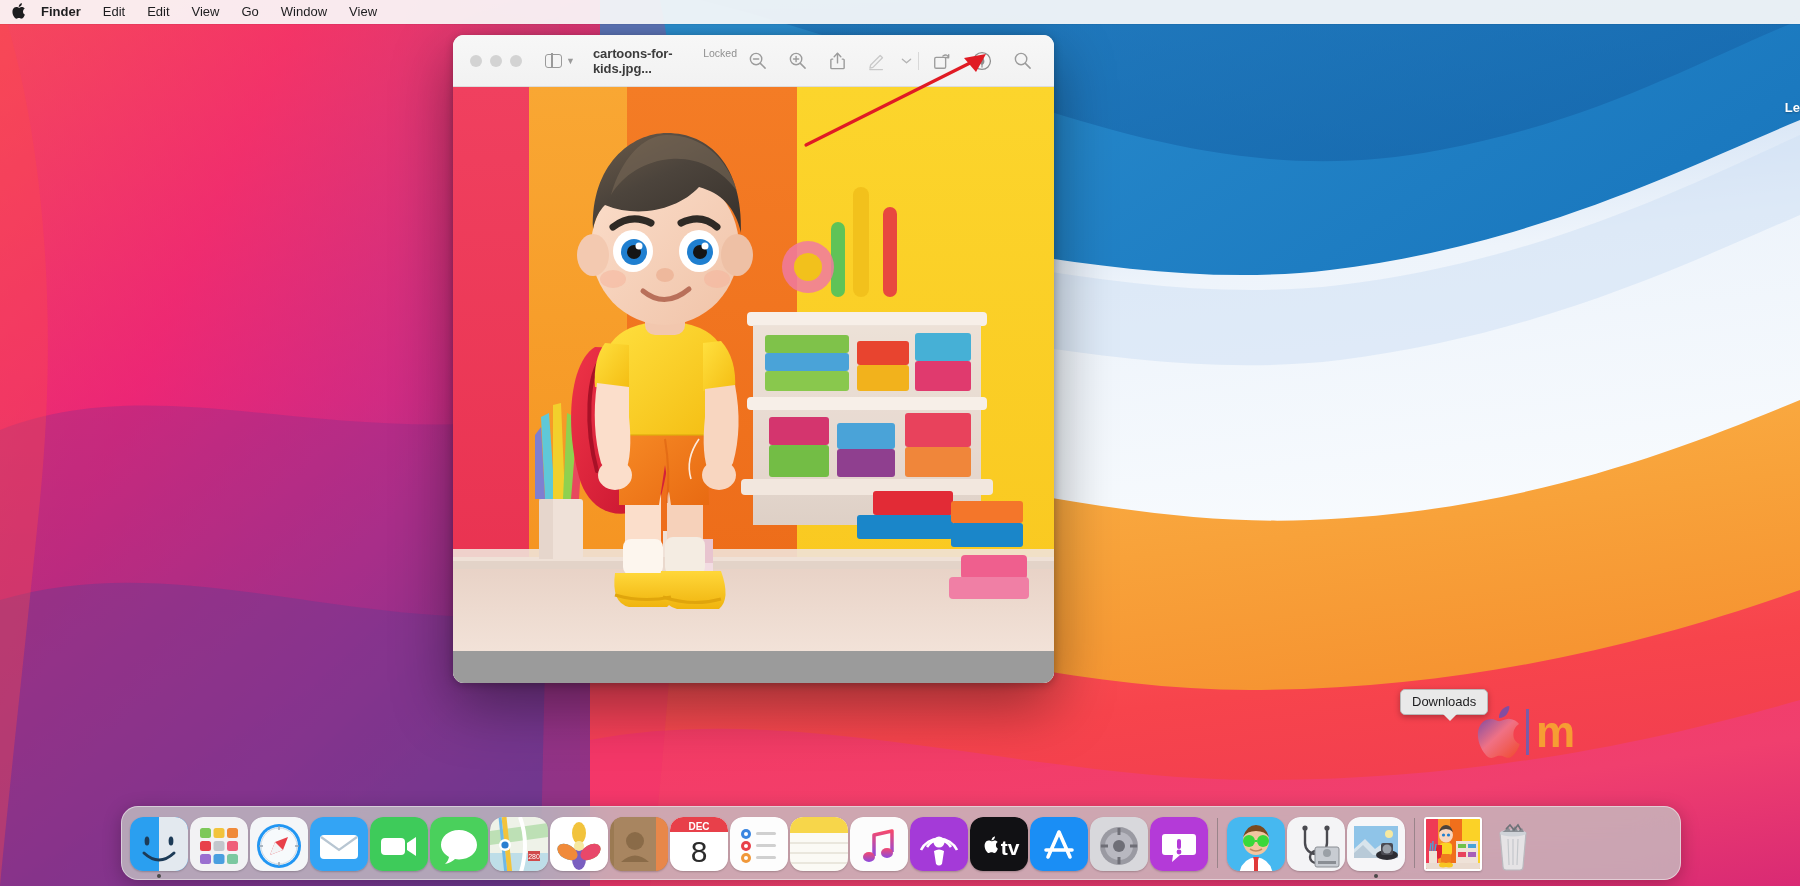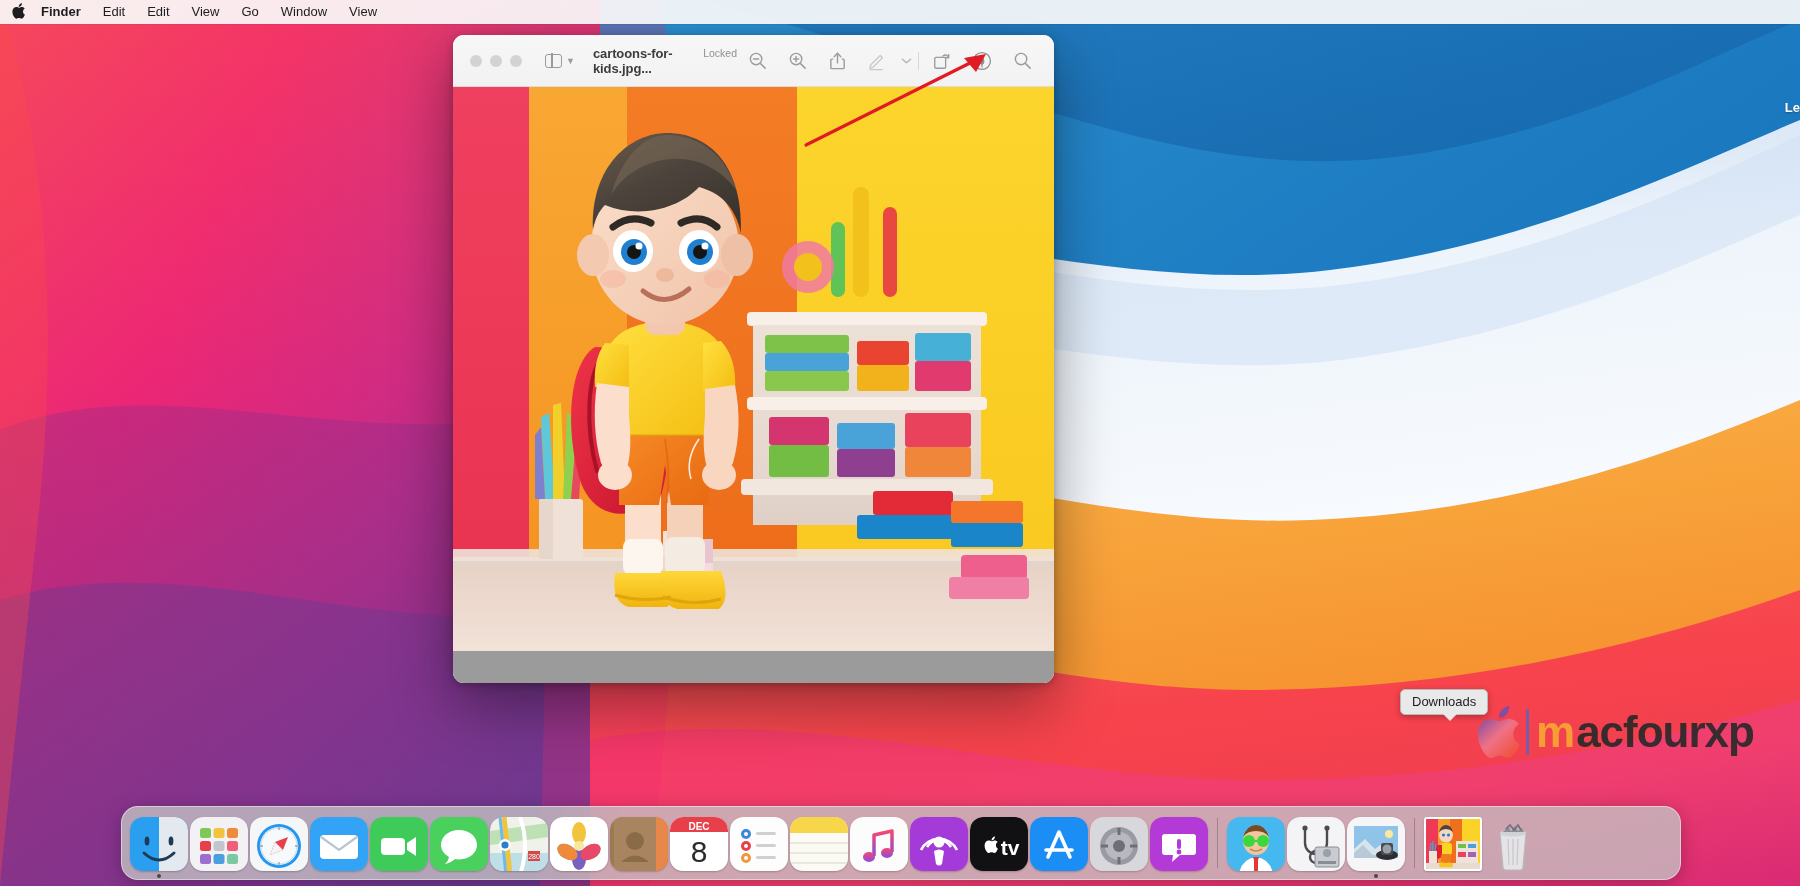--- a/index.html
+++ b/index.html
@@ -487,21 +487,20 @@
           <stop offset="0.45" stop-color="#f0768a"></stop>
           <stop offset="1" stop-color="#f04a2a"></stop>
         </linearGradient>
       </defs>
       <path fill="url(#wmA)" d="M37.4 28.0c0-6.6 5.4-9.8 5.6-10-3-4.4-7.8-5-9.5-5.1-4-.4-7.9 2.4-9.9 2.4-2 0-5.2-2.3-8.6-2.3C10.5 13.1 6.2 15.6 4 19.7c-4.5 7.8-1.2 19.4 3.2 25.7 2.2 3.1 4.8 6.6 8.2 6.5 3.3-.1 4.5-2.1 8.5-2.1s5 2.1 8.5 2c3.5-.1 5.7-3.1 7.8-6.3 2.5-3.6 3.5-7.1 3.5-7.3-.1-.1-6.8-2.6-6.3-10.2z"></path>
       <path fill="#7b4fa8" d="M30.6 8.4c1.8-2.2 3-5.3 2.7-8.4-2.6.1-5.8 1.7-7.6 3.9-1.6 2-3.1 5.1-2.7 8.1 2.9.2 5.8-1.5 7.6-3.6z"></path>
     </svg>
   </div>
   <div id="wm-bar"></div>
   <span id="wm-m">m</span>
-  <span>acfourxp</span>
 </div>
 
 <div id="tooltip">
   <span>Downloads</span>
 </div>
 
 <div id="dock">
 
   <div class="dock-item">
     <div class="dock-icon">

